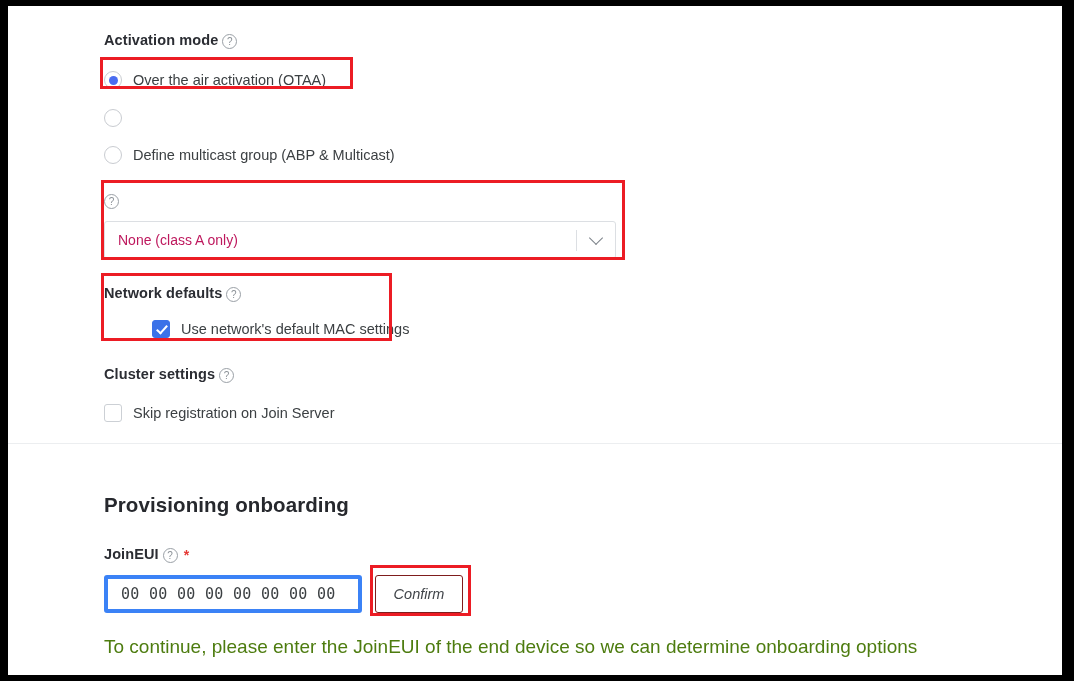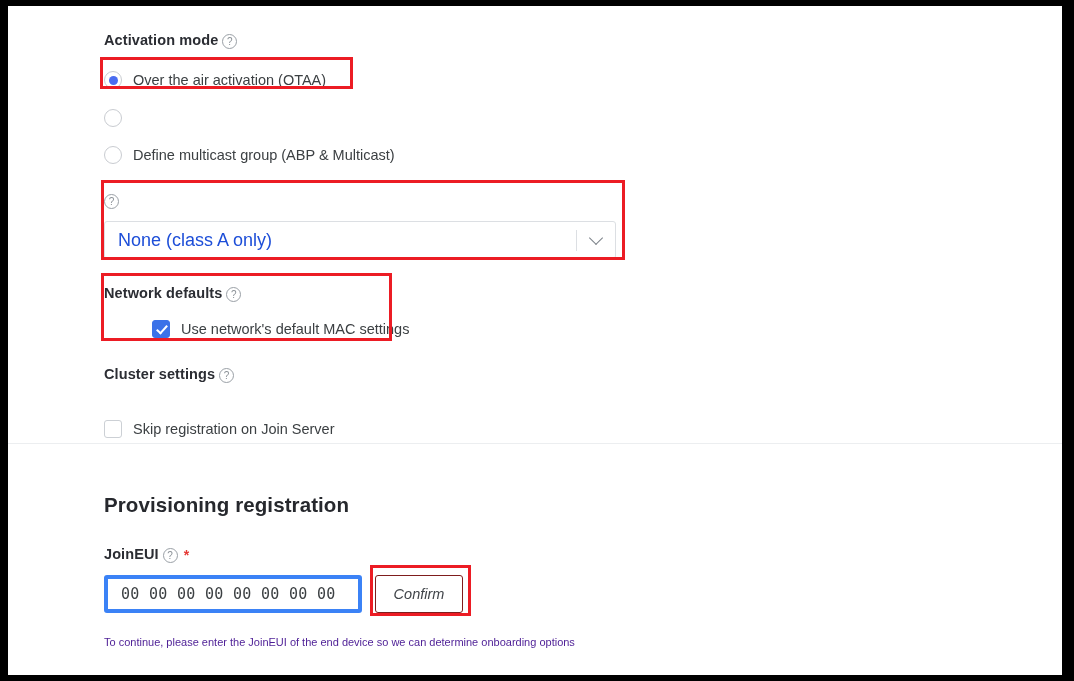--- a/index.html
+++ b/index.html
@@ -157,22 +157,22 @@
     border: 1px solid #dcdfe3;
     border-radius: 3px;
     background: #ffffff;
     display: flex;
     align-items: center;
     box-sizing: border-box;
   }
   .select-value {
     flex: 1 1 auto;
     padding-left: 13px;
-    font-size: 18px;
-    color: #1d4ed8;
+    font-size: 14px;
+    color: #be185d;
   }
   .select-sep {
     width: 1px;
     height: 21px;
     background: #dcdfe3;
     flex: 0 0 auto;
   }
   .select-arrow {
     width: 38px;
     height: 100%;
@@ -233,22 +233,22 @@
     display: flex;
     align-items: center;
     justify-content: center;
     font-size: 14.5px;
     color: #41454a;
     font-family: "Liberation Sans", sans-serif;
     cursor: pointer;
     font-style: italic;
   }
   .hint-text {
-    font-size: 11px;
-    color: #4c1d95;
+    font-size: 19px;
+    color: #4d7c0f;
   }
 
   
   .anno {
     position: absolute;
     border: 3px solid #ec1c24;
     box-sizing: border-box;
     pointer-events: none;
     background: transparent;
   }
@@ -316,31 +316,31 @@
       </div>
     </div>
 
     <div class="form-col" style="top:360px;">
       <div class="field-label">
         <span>Cluster settings</span>
         <span class="help-icon"></span>
       </div>
     </div>
 
-    <div class="form-col" style="top:393px;margin-top:16px;">
+    <div class="form-col" style="top:393px;">
       <div class="check-row">
         <span class="cbox"></span>
         <span class="check-label">Skip registration on Join Server</span>
       </div>
     </div>
 
     <div class="divider" style="top:437px;"></div>
 
     <div class="form-col" style="top:487px;">
-      <div class="section-title">Provisioning registration</div>
+      <div class="section-title">Provisioning onboarding</div>
     </div>
 
     <div class="form-col" style="top:540px;">
       <div class="field-label">
         <span>JoinEUI</span>
         <span class="help-icon"></span>
         <span class="req-star">*</span>
       </div>
     </div>
 

